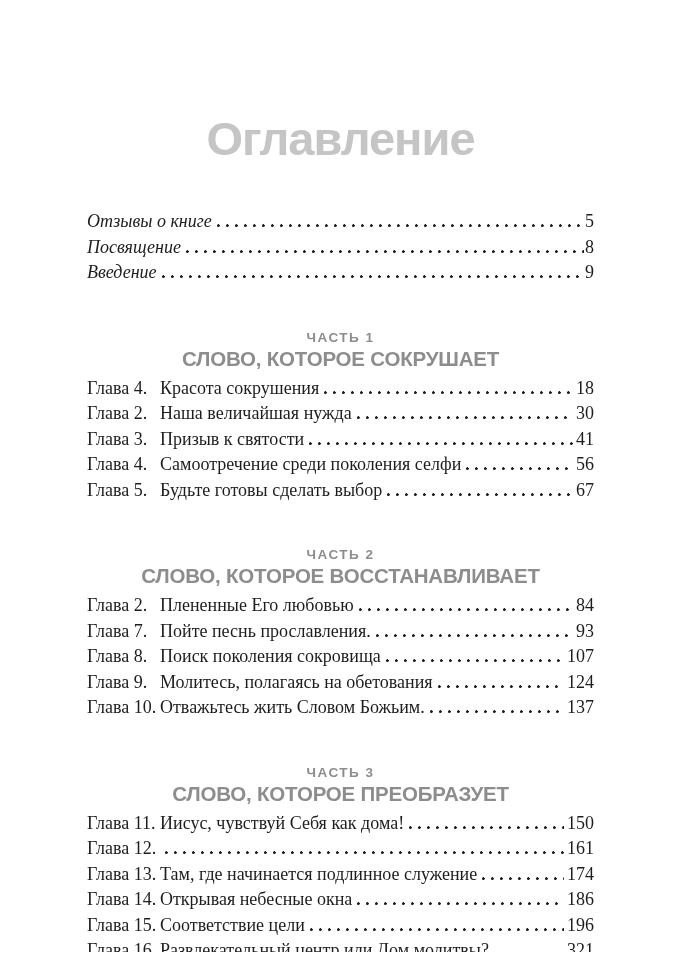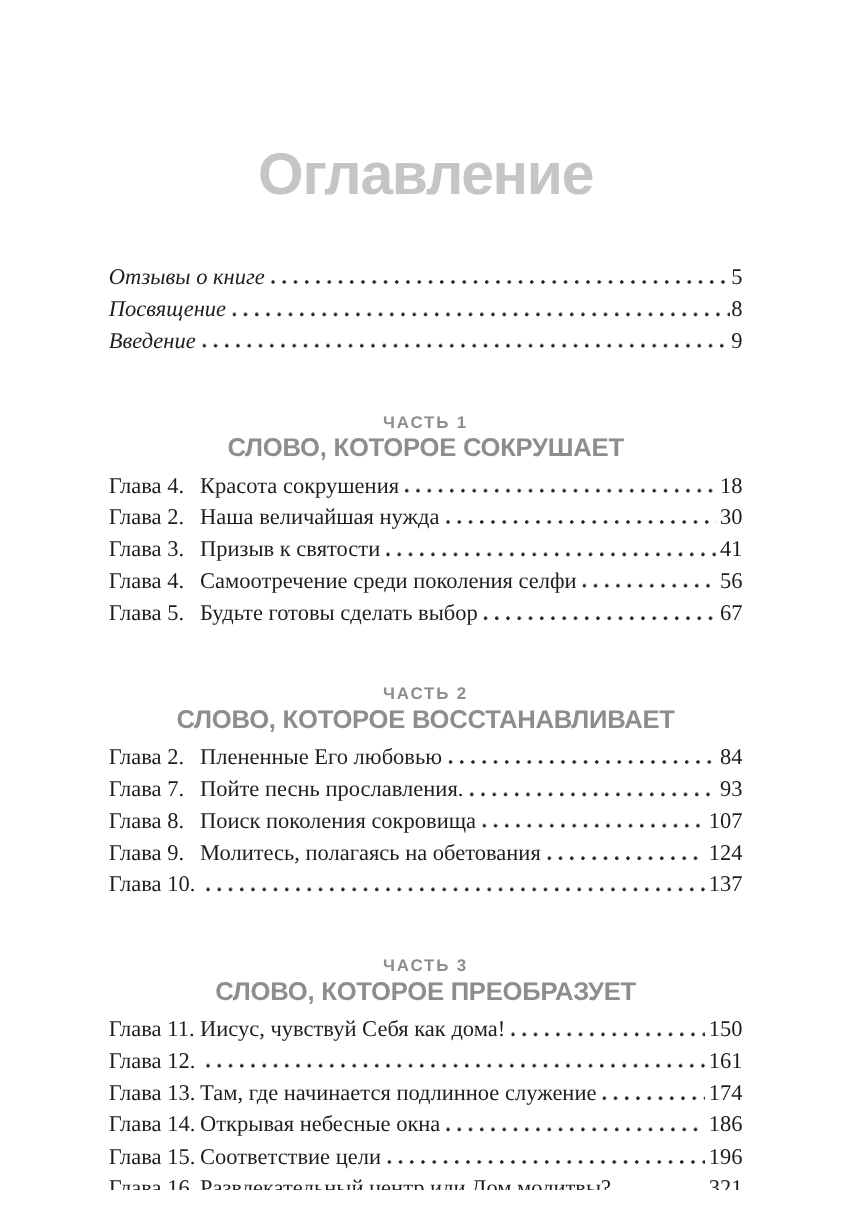--- a/index.html
+++ b/index.html
@@ -154,20 +154,21 @@
       <span class="pg">107</span>
     </div>
     <div class="row">
       <span class="label">Глава 9.</span>
       <span class="title">Молитесь, полагаясь на обетования</span>
       <span class="dots"></span>
       <span class="pg">124</span>
     </div>
     <div class="row">
       <span class="label">Глава 10.</span>
+      <span class="title">Отважьтесь жить Словом Божьим.</span>
       <span class="dots"></span>
       <span class="pg">137</span>
     </div>
   </div>
 
   <div class="part">
     <div class="part-kicker">ЧАСТЬ 3</div>
     <div class="part-title">СЛОВО, КОТОРОЕ ПРЕОБРАЗУЕТ</div>
     <div class="row">
       <span class="label">Глава 11.</span>

